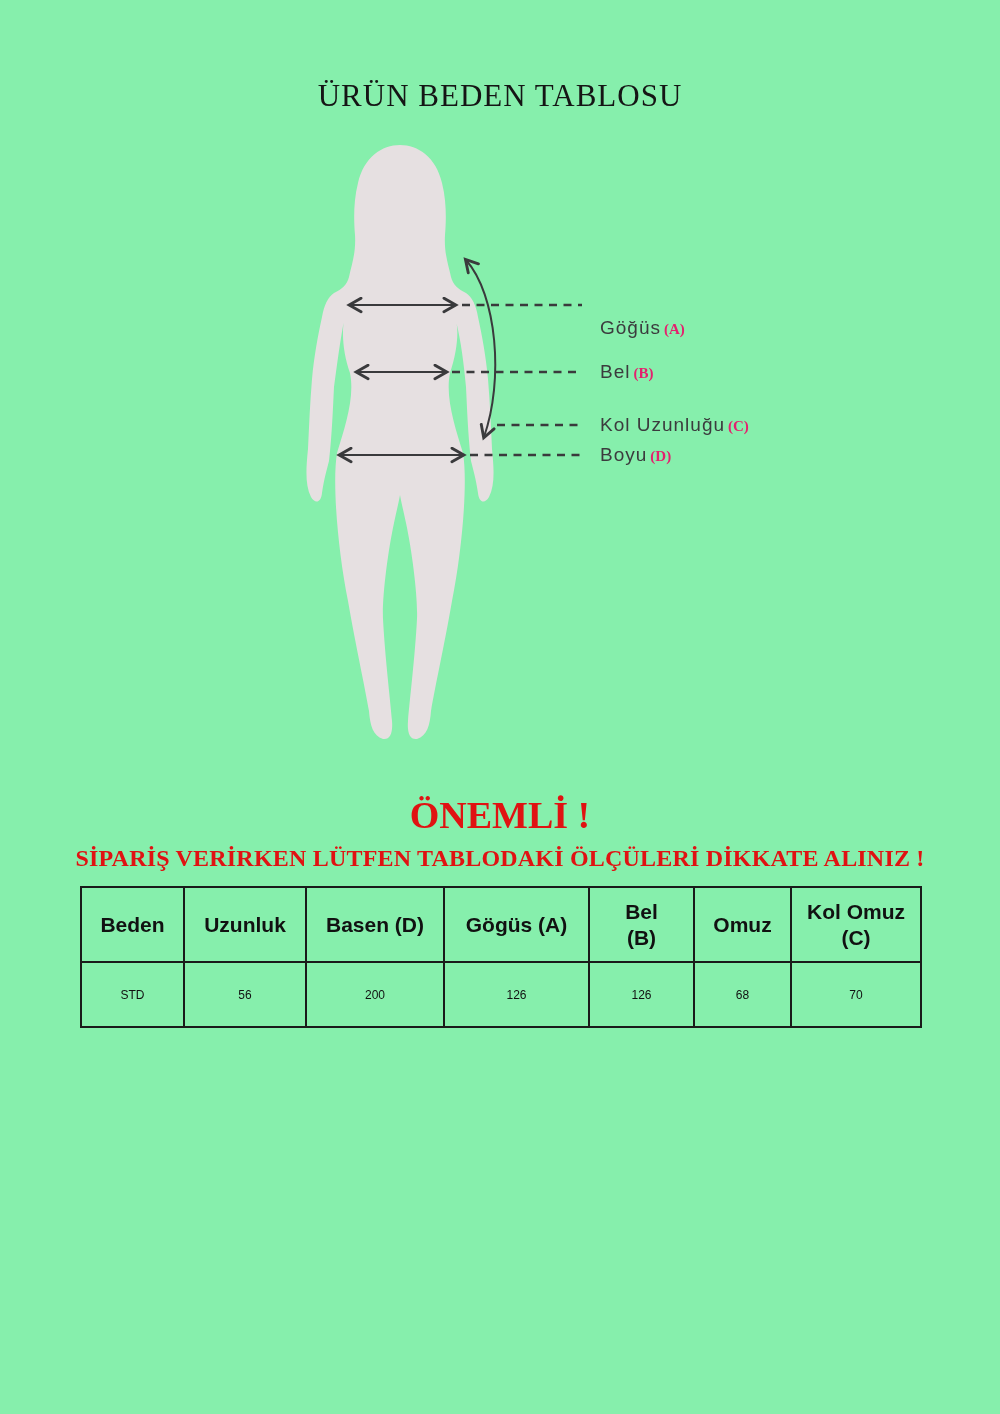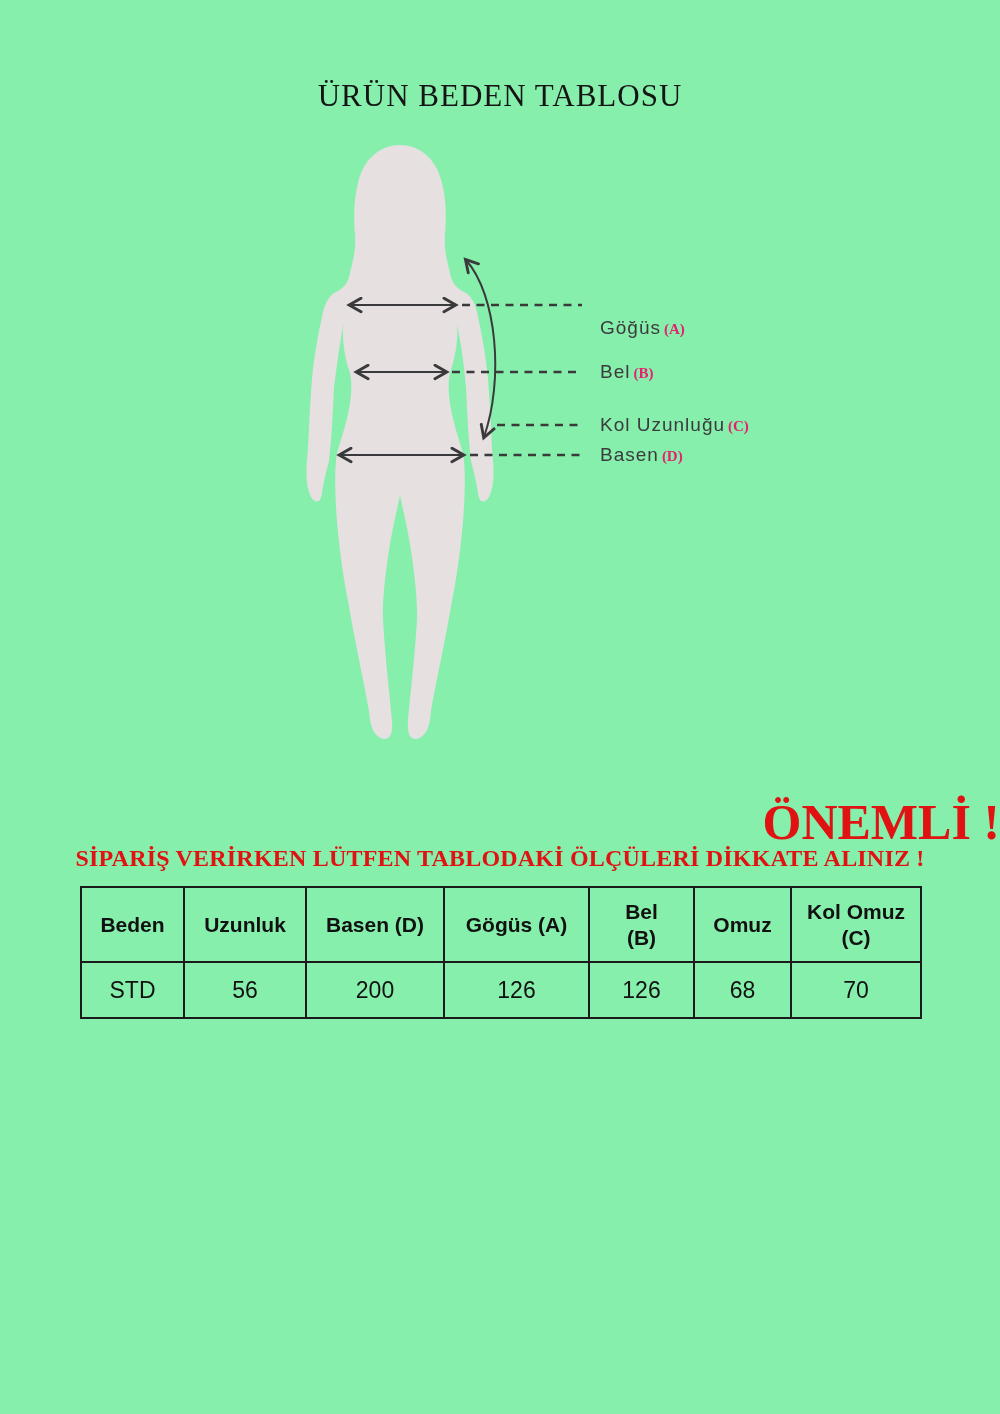--- a/index.html
+++ b/index.html
@@ -48,24 +48,24 @@
     color: #e4216e;
   }
   .label-gogus { top: 293px; margin-top: 23px; }
   .label-bel   { top: 360px; }
   .label-kol   { top: 413px; }
   .label-basen { top: 443px; }
   .notice-title {
     position: absolute;
     top: 793px; left: 0;
     width: 100%;
-    text-align: right;
-    font-family: "Liberation Serif", serif;
-    font-weight: 700;
-    font-size: 50px;
+    text-align: center;
+    font-family: "Liberation Serif", serif;
+    font-weight: 700;
+    font-size: 38px;
     color: #e01212;
   }
   .notice-subtitle {
     position: absolute;
     top: 845px; left: 0;
     width: 100%;
     text-align: center;
     font-family: "Liberation Serif", serif;
     font-weight: 700;
     font-size: 24px;
@@ -87,23 +87,23 @@
     color: #111;
   }
   .size-table th {
     height: 75px;
     font-weight: 700;
     font-size: 21px;
     white-space: pre-line;
     line-height: 1.2;
   }
   .size-table td {
-    height: 56px;
+    height: 65px;
     font-weight: 400;
-    font-size: 23px;
+    font-size: 12px;
   }
   .col-beden   { width: 103px; }
   .col-uzunluk { width: 122px; }
   .col-basen   { width: 138px; }
   .col-gogus   { width: 145px; }
   .col-bel     { width: 105px; }
   .col-omuz    { width: 97px;  }
   .col-kol     { width: 130px; }
 </style>
 </head>
@@ -183,21 +183,21 @@
   <div class="measure-label label-gogus">
     <span>Göğüs</span><span class="code">(A)</span>
   </div>
   <div class="measure-label label-bel">
     <span>Bel</span><span class="code">(B)</span>
   </div>
   <div class="measure-label label-kol">
     <span>Kol Uzunluğu</span><span class="code">(C)</span>
   </div>
   <div class="measure-label label-basen">
-    <span>Basen</span><span class="code">(D)</span>
+    <span>Boyu</span><span class="code">(D)</span>
   </div>
 
   <div class="notice-title">ÖNEMLİ !</div>
   <div class="notice-subtitle">SİPARİŞ VERİRKEN LÜTFEN TABLODAKİ ÖLÇÜLERİ DİKKATE ALINIZ !</div>
 
   <table class="size-table">
     <colgroup>
       <col class="col-beden">
         <col class="col-uzunluk">
         <col class="col-basen">

